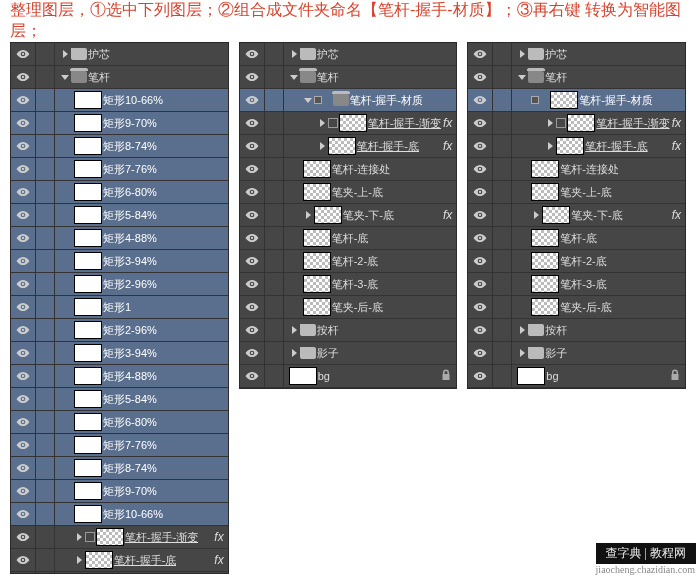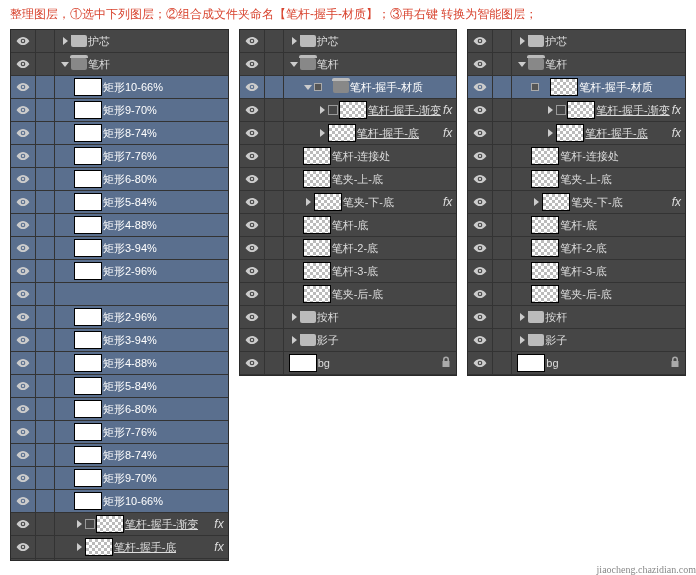--- a/index.html
+++ b/index.html
@@ -1,16 +1,16 @@
 <!DOCTYPE html>
 <html><head>
 <meta charset="utf-8">
 <style>
 body{margin:0;background:#fff;font-family:"Microsoft YaHei",Arial,sans-serif;font-size:11px;width:696px;height:575px;overflow:hidden}
-.instruction{color:#d8432e;font-size:12px;padding:6px 10px;display:flex;gap:0}
+.instruction{color:#d8432e;font-size:16px;padding:0 10px;display:flex;gap:0}
 .panels{display:flex;gap:10px;padding:0 10px;align-items:flex-start}
 .panel{background:#464646;border:1px solid #2a2a2a;width:218px;max-height:530px;overflow-y:auto}
 .panel::-webkit-scrollbar{width:10px}
 .panel::-webkit-scrollbar-track{background:#3a3a3a}
 .panel::-webkit-scrollbar-thumb{background:#6a6a6a}
 .watermark{position:fixed;right:0;bottom:0;font-family:"KaiTi",serif}
 .watermark .top{background:#111;color:#eee;font-size:12px;padding:2px 10px}
 .watermark .bot{color:#888;font-size:10px;}
 .row{display:flex;align-items:center;height:22px;border-bottom:1px solid #333;color:#ddd;position:relative}
 .row.sel{background:#5a6f8e;color:#fff}
@@ -196,20 +196,25 @@
           <span class="name">矩形2-96%</span>
         </div>
       </div>
       <div class="row sel">
         <div class="vis">
           <div class="eye"><svg viewBox="0 0 24 24">
               <path d="M12 5c-7 0-11 7-11 7s4 7 11 7 11-7 11-7-4-7-11-7zm0 11a4 4 0 110-8 4 4 0 010 8zm0-6a2 2 0 100 4 2 2 0 000-4z"></path>
             </svg></div>
         </div>
         <div class="gap"></div>
+        <div class="content">
+          <span class="indent" style="width: 14px;"></span>
+          <span class="thumb white"></span>
+          <span class="name">矩形1</span>
+        </div>
       </div>
       <div class="row sel">
         <div class="vis">
           <div class="eye"><svg viewBox="0 0 24 24">
               <path d="M12 5c-7 0-11 7-11 7s4 7 11 7 11-7 11-7-4-7-11-7zm0 11a4 4 0 110-8 4 4 0 010 8zm0-6a2 2 0 100 4 2 2 0 000-4z"></path>
             </svg></div>
         </div>
         <div class="gap"></div>
         <div class="content">
           <span class="indent" style="width: 14px;"></span>
@@ -846,14 +851,15 @@
           <span class="name">bg</span>
           <span class="lock"><svg viewBox="0 0 24 24">
               <path d="M6 10V7a6 6 0 1112 0v3h1v12H5V10h1zm3 0h6V7a3 3 0 00-6 0v3z"></path>
             </svg></span>
         </div>
       </div>
     </div>
 </div>
 
 <div class="watermark">
+  <div class="top">查字典 | 教程网</div>
   <div class="bot">jiaocheng.chazidian.com</div>
 </div>
 
 </body></html>

